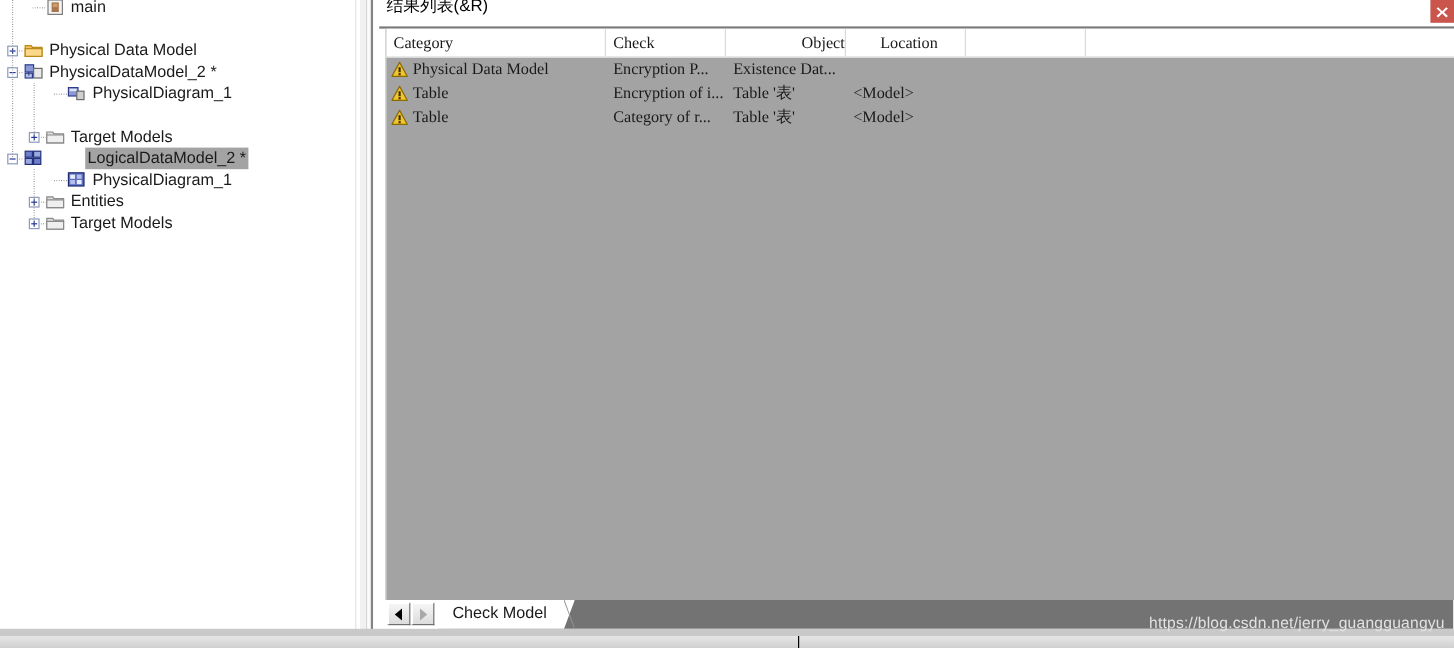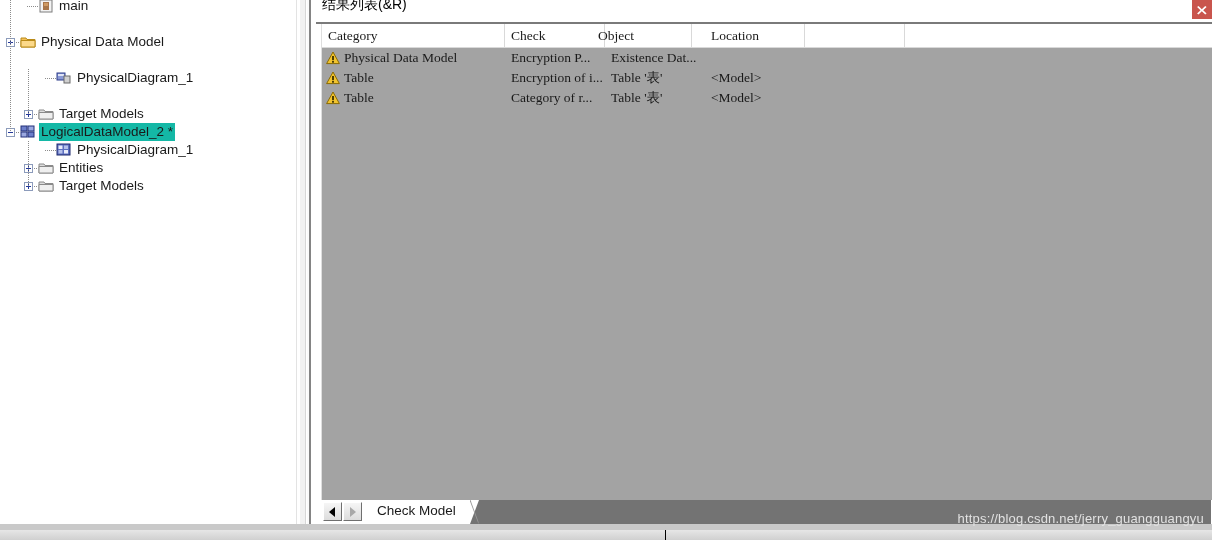--- a/index.html
+++ b/index.html
@@ -32,21 +32,22 @@
     white-space: nowrap;
     font-size: 13.5px;
     color: #1a1a1a;
   }
   .tree-node .label {
     display: inline-block;
     vertical-align: middle;
     padding: 0 2px;
   }
   .tree-node.selected .label {
-    background: #14b8a6;
+    background: #a3a3a3;
+    margin-left: 32px;
   }
   
   .expander {
     position: absolute;
     width: 9px; height: 9px;
     top: 5px;
     border: 1px solid #8c9bbb;
     background: #ffffff;
     box-sizing: border-box;
   }
@@ -309,20 +310,31 @@
     </div>
     <div class="tree-node" style="position: absolute; left: 0px; top: 33px; width: 290px;">
       <div class="expander plus" style="left: 6px;"></div>
       <div class="guide-h" style="left: 16px; top: 9px; width: 4px;"></div>
       <span class="tico" style="left: 20px;"><svg width="16" height="14" viewBox="0 0 16 14">
           <path d="M1,3 L6,3 L7,4.5 L15,4.5 L15,12 L1,12 Z" fill="#f5c158" stroke="#b98a18"></path>
           <path d="M1,5.5 L15,5.5 L15,12 L1,12 Z" fill="#fcd98a" stroke="#b98a18"></path>
         </svg></span>
       <span class="label" style="position: absolute; left: 39px; top: 0px;">Physical Data Model</span>
     </div>
+    <div class="tree-node" style="position: absolute; left: 0px; top: 51px; width: 290px;">
+      <div class="expander" style="left: 6px;"></div>
+      <div class="guide-h" style="left: 16px; top: 9px; width: 4px;"></div>
+      <span class="tico" style="left: 20px;"><svg width="16" height="14" viewBox="0 0 16 14">
+          <rect x="1" y="1" width="7" height="6" fill="#8b9ad6" stroke="#2d3c8a"></rect>
+          <rect x="8" y="4" width="7" height="8" fill="#e8e8e8" stroke="#6a6a6a"></rect>
+          <rect x="1" y="8" width="6" height="4" fill="#b8c2e8" stroke="#2d3c8a"></rect>
+          <path d="M4,7 L4,10" stroke="#2d3c8a"></path>
+        </svg></span>
+      <span class="label" style="position: absolute; left: 39px; top: 0px;">PhysicalDataModel_2 *</span>
+    </div>
     <div class="tree-node" style="position: absolute; left: 0px; top: 69px; width: 290px;">
       <div class="guide-h" style="left: 45px; top: 9px; width: 11px;"></div>
       <span class="tico" style="left: 56px;"><svg width="16" height="14" viewBox="0 0 16 14">
           <rect x="1" y="2" width="8" height="7" fill="#8b9ad6" stroke="#2d3c8a"></rect>
           <rect x="2" y="3" width="6" height="2" fill="#dfe4f7"></rect>
           <rect x="8" y="5" width="6" height="7" fill="#d0d0d0" stroke="#6a6a6a"></rect>
         </svg></span>
       <span class="label" style="position: absolute; left: 75px; top: 0px;">PhysicalDiagram_1</span>
     </div>
     <div class="tree-node" style="position: absolute; left: 0px; top: 105px; width: 290px;">
@@ -391,22 +403,22 @@
 <div id="dialog">
 
   <div id="group-title">结果列表(&amp;R)</div>
   <div id="group-rule"></div>
   <div id="group-rule-hi"></div>
 
   <div id="listview">
     <div id="lv-header">
         <div class="lv-col" style="left: 0px; width: 183px;">Category</div>
         <div class="lv-col" style="left: 183px; width: 100px;">Check</div>
-        <div class="lv-col" style="left: 270px; width: 100px;">Object</div>
-        <div class="lv-col" style="left: 383px; width: 100px;">Location</div>
+        <div class="lv-col" style="left: 283px; width: 100px; text-align: right;">Object</div>
+        <div class="lv-col" style="left: 383px; width: 100px; text-align: center;">Location</div>
         <div class="lv-col" style="left: 483px; width: 100px;"></div>
       </div>
     <div id="lv-body">
         <div class="lv-row">
           <span class="warn-ico"><svg width="14" height="14" viewBox="0 0 14 14">
               <path d="M7,1 L13.4,12.6 L0.6,12.6 Z" fill="#f2c42e" stroke="#8a6a00" stroke-width="1" stroke-linejoin="round"></path>
               <rect x="6.1" y="5" width="1.8" height="4.2" fill="#3a3000"></rect>
               <rect x="6.1" y="10" width="1.8" height="1.7" fill="#3a3000"></rect>
             </svg></span>
           <div class="lv-cell first" style="left: 0px; width: 183px;">Physical Data Model</div>

